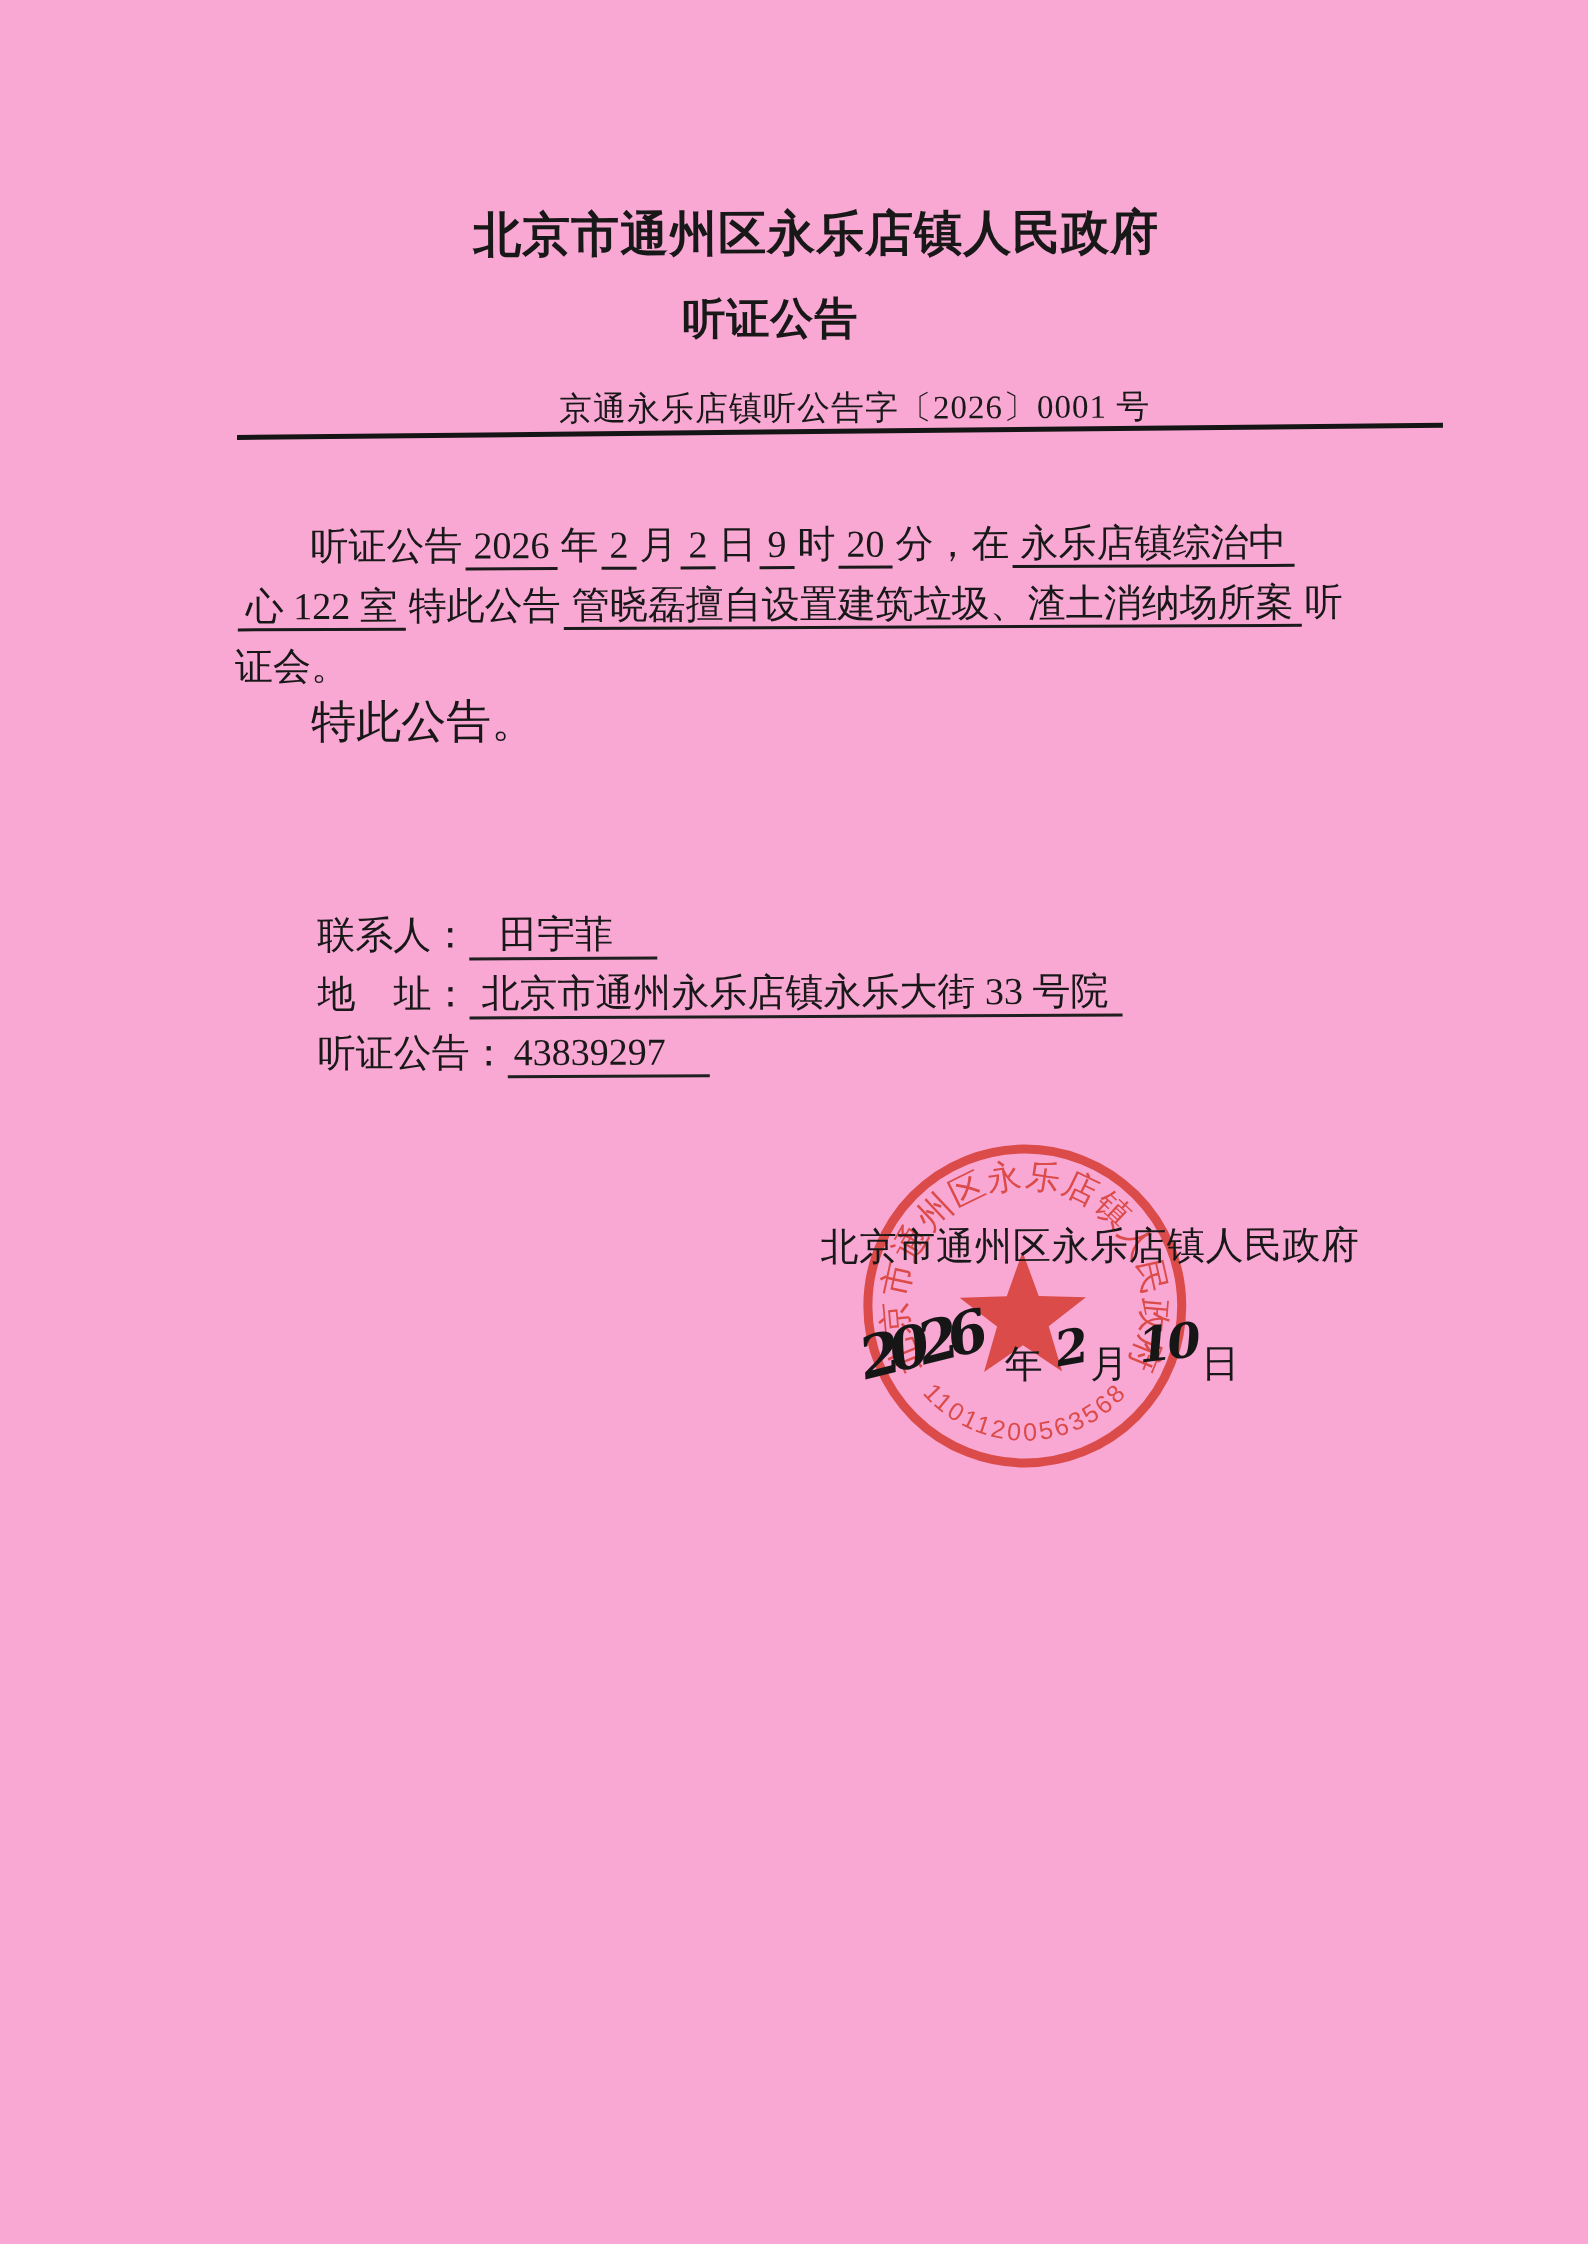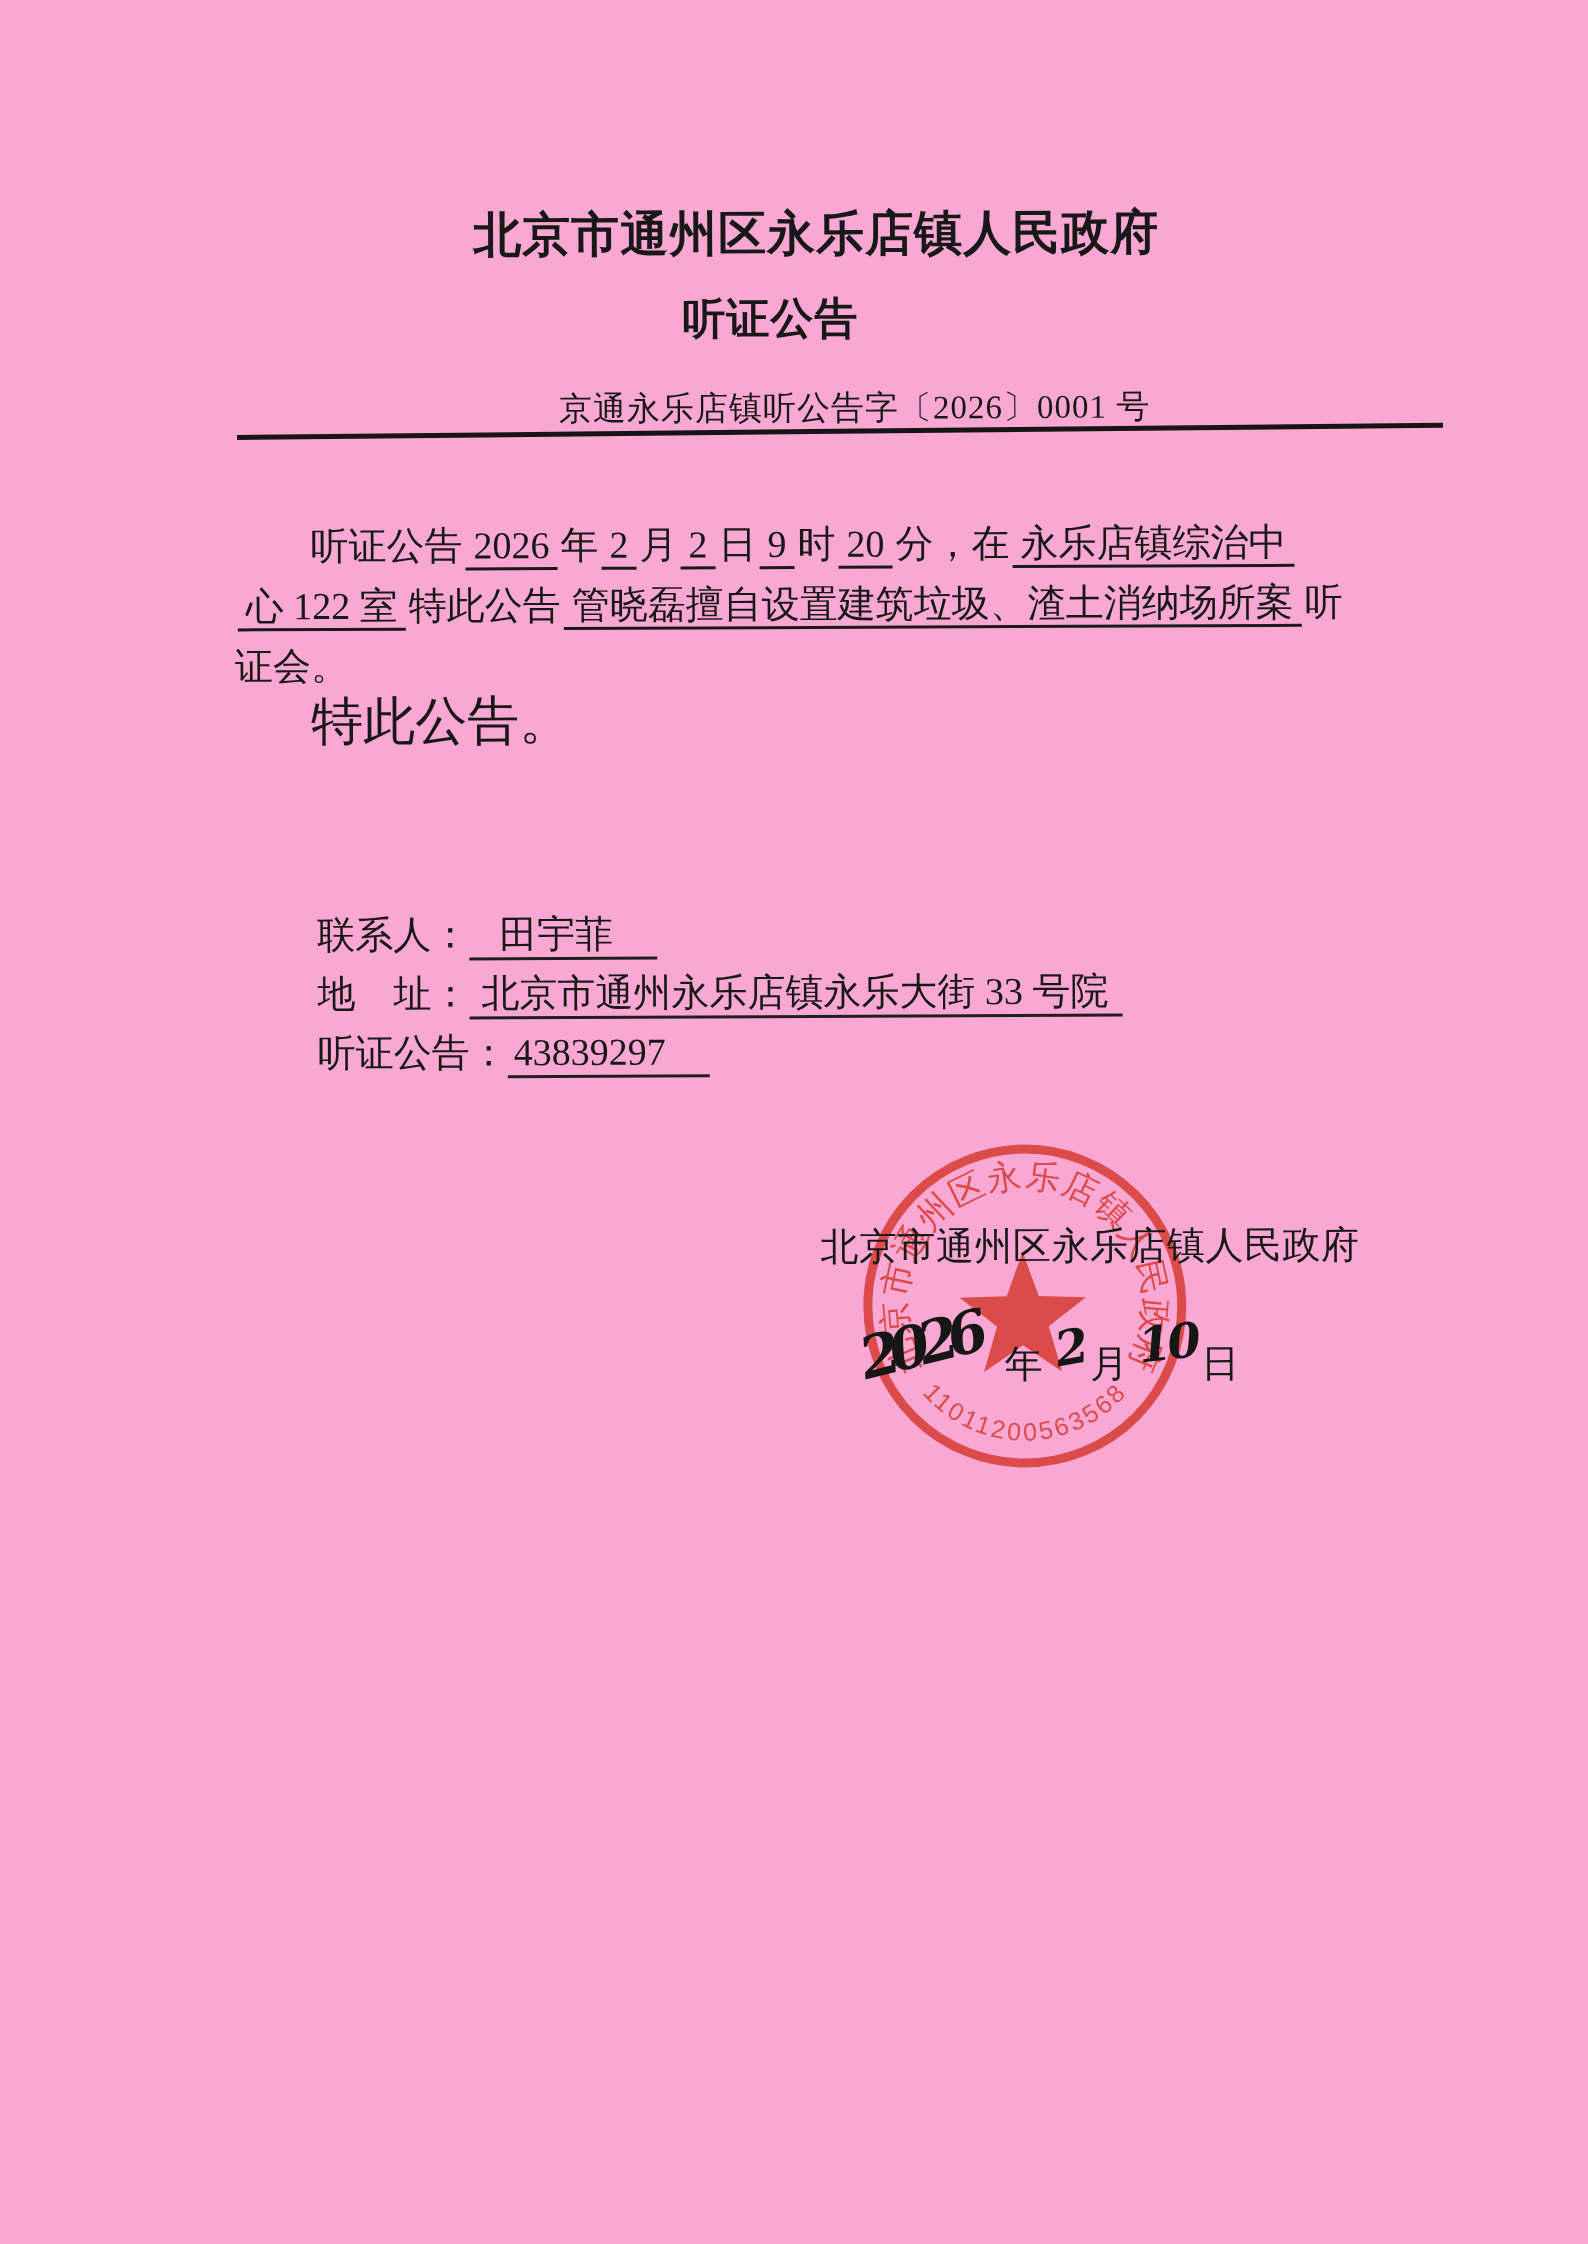--- a/index.html
+++ b/index.html
@@ -27,21 +27,21 @@
     position:absolute; left:240px; top:429px; width:1206px; height:5px;
     background:#151515; transform:rotate(-0.33deg);
   }
 
   .bodyblock { position:absolute; left:237px; top:514px; width:1160px; font-size:38px; }
   .bodyline { height:60px; line-height:60px; white-space:nowrap; }
   .indent { padding-left:76px; }
   .u { border-bottom:3px solid #1a1a1a; padding:0 8px 1px 8px; margin:0 3px; }
 
   .closing {
-    position:absolute; left:313px; top:690px; font-size:52px; line-height:60px;
+    position:absolute; left:313px; top:690px; font-size:45px; line-height:60px;
   }
 
   .contact { position:absolute; left:318px; top:908px; font-size:38px; }
   .crow { height:59px; line-height:50px; white-space:nowrap; }
   .cval { border-bottom:3px solid #1f1f1f; }
   .pv1 { padding:0 44px 2px 30px; }
   .pv2 { padding:0 14px 2px 12px; }
   .pv3 { padding:0 44px 2px 6px; }
 
   .issuer {

